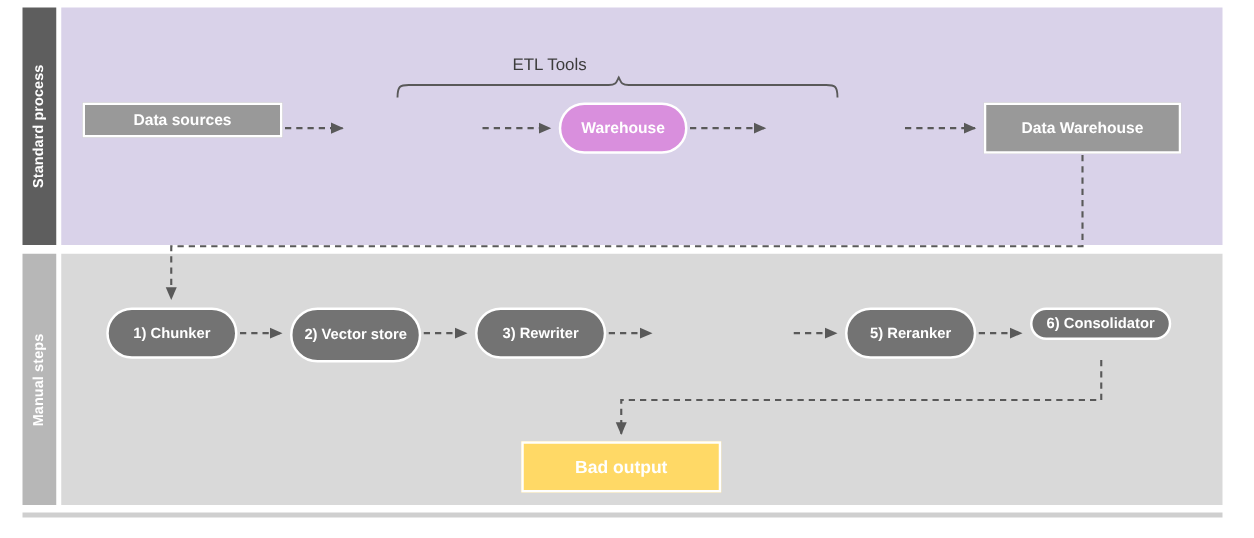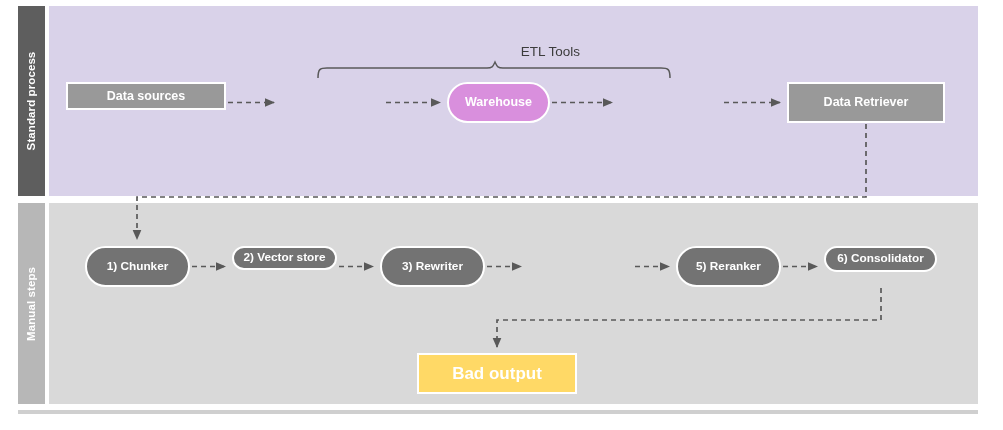--- a/index.html
+++ b/index.html
@@ -76,41 +76,41 @@
     border-radius: 999px;
     font-size: 12.5px;
   }
   .node-pill-step {
     background: #737373;
     border-radius: 999px;
     font-size: 11.8px;
   }
   .node-warn {
     background: #ffd966;
-    font-size: 17px;
+    font-size: 14px;
     border: 2px solid #ffffff;
   }
 
   
   #connectors {
     position: absolute;
     left: 0;
     top: 0;
     width: 1003px;
     height: 430px;
     pointer-events: none;
   }
 
   
   #etl-tools-label {
     position: absolute;
     left: 410px;
     top: 44px;
     width: 170px;
-    text-align: right;
+    text-align: left;
     font-size: 13.5px;
     color: #3c3c3c;
     font-weight: normal;
   }
 </style>
 </head>
 <body>
 
 <div id="canvas">
 
@@ -163,28 +163,28 @@
     <span>Data sources</span>
   </div>
 
 
   <div class="node node-pill-etl" style="left:447px; top:82px; width:103px; height:41px;">
     <span>Warehouse</span>
   </div>
 
 
   <div class="node node-rect" style="left:787px; top:82px; width:158px; height:41px;">
-    <span>Data Retriever</span>
+    <span>Data Warehouse</span>
   </div>
 
   <div class="node node-pill-step" style="left:85px; top:246px; width:105px; height:41px;">
     <span>1) Chunker</span>
   </div>
 
-  <div class="node node-pill-step" style="left:232px; top:246px; width:105px; height:24px;justify-content:center;">
+  <div class="node node-pill-step" style="left:232px; top:246px; width:105px; height:44px;justify-content:center;">
     <span>2) Vector store</span>
   </div>
 
   <div class="node node-pill-step" style="left:380px; top:246px; width:105px; height:41px;">
     <span>3) Rewriter</span>
   </div>
 
 
   <div class="node node-pill-step" style="left:676px; top:246px; width:105px; height:41px;">
     <span>5) Reranker</span>

